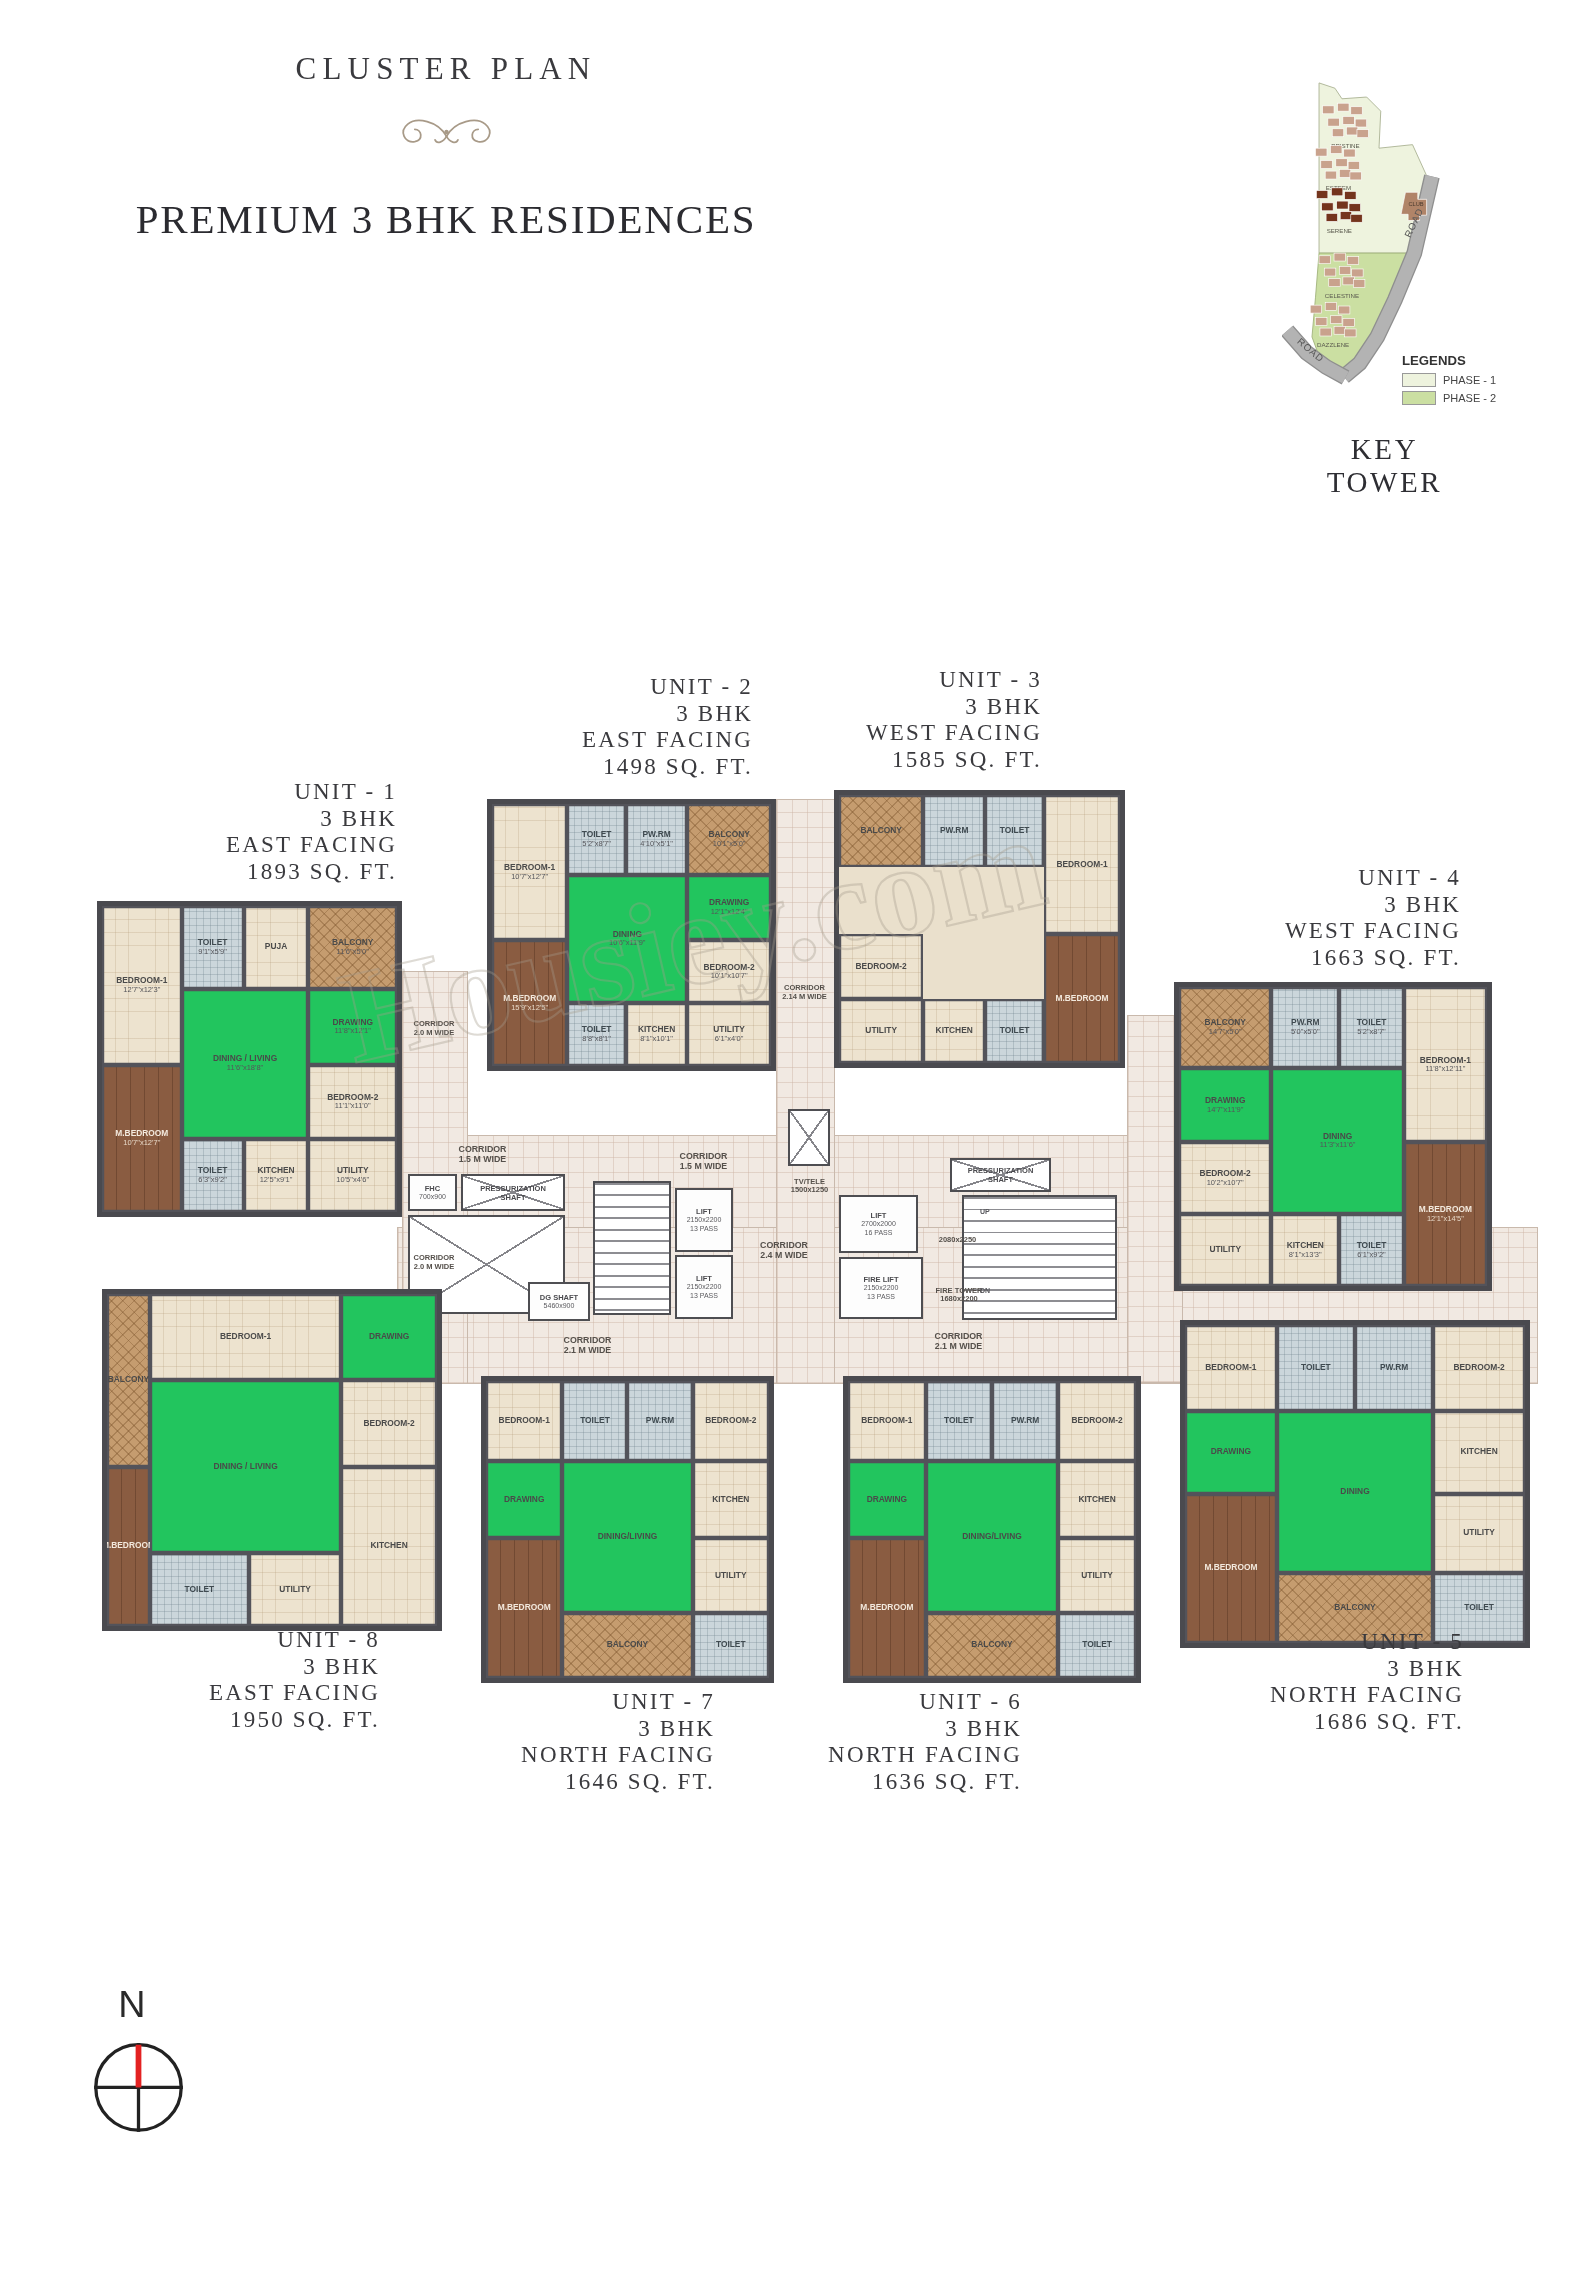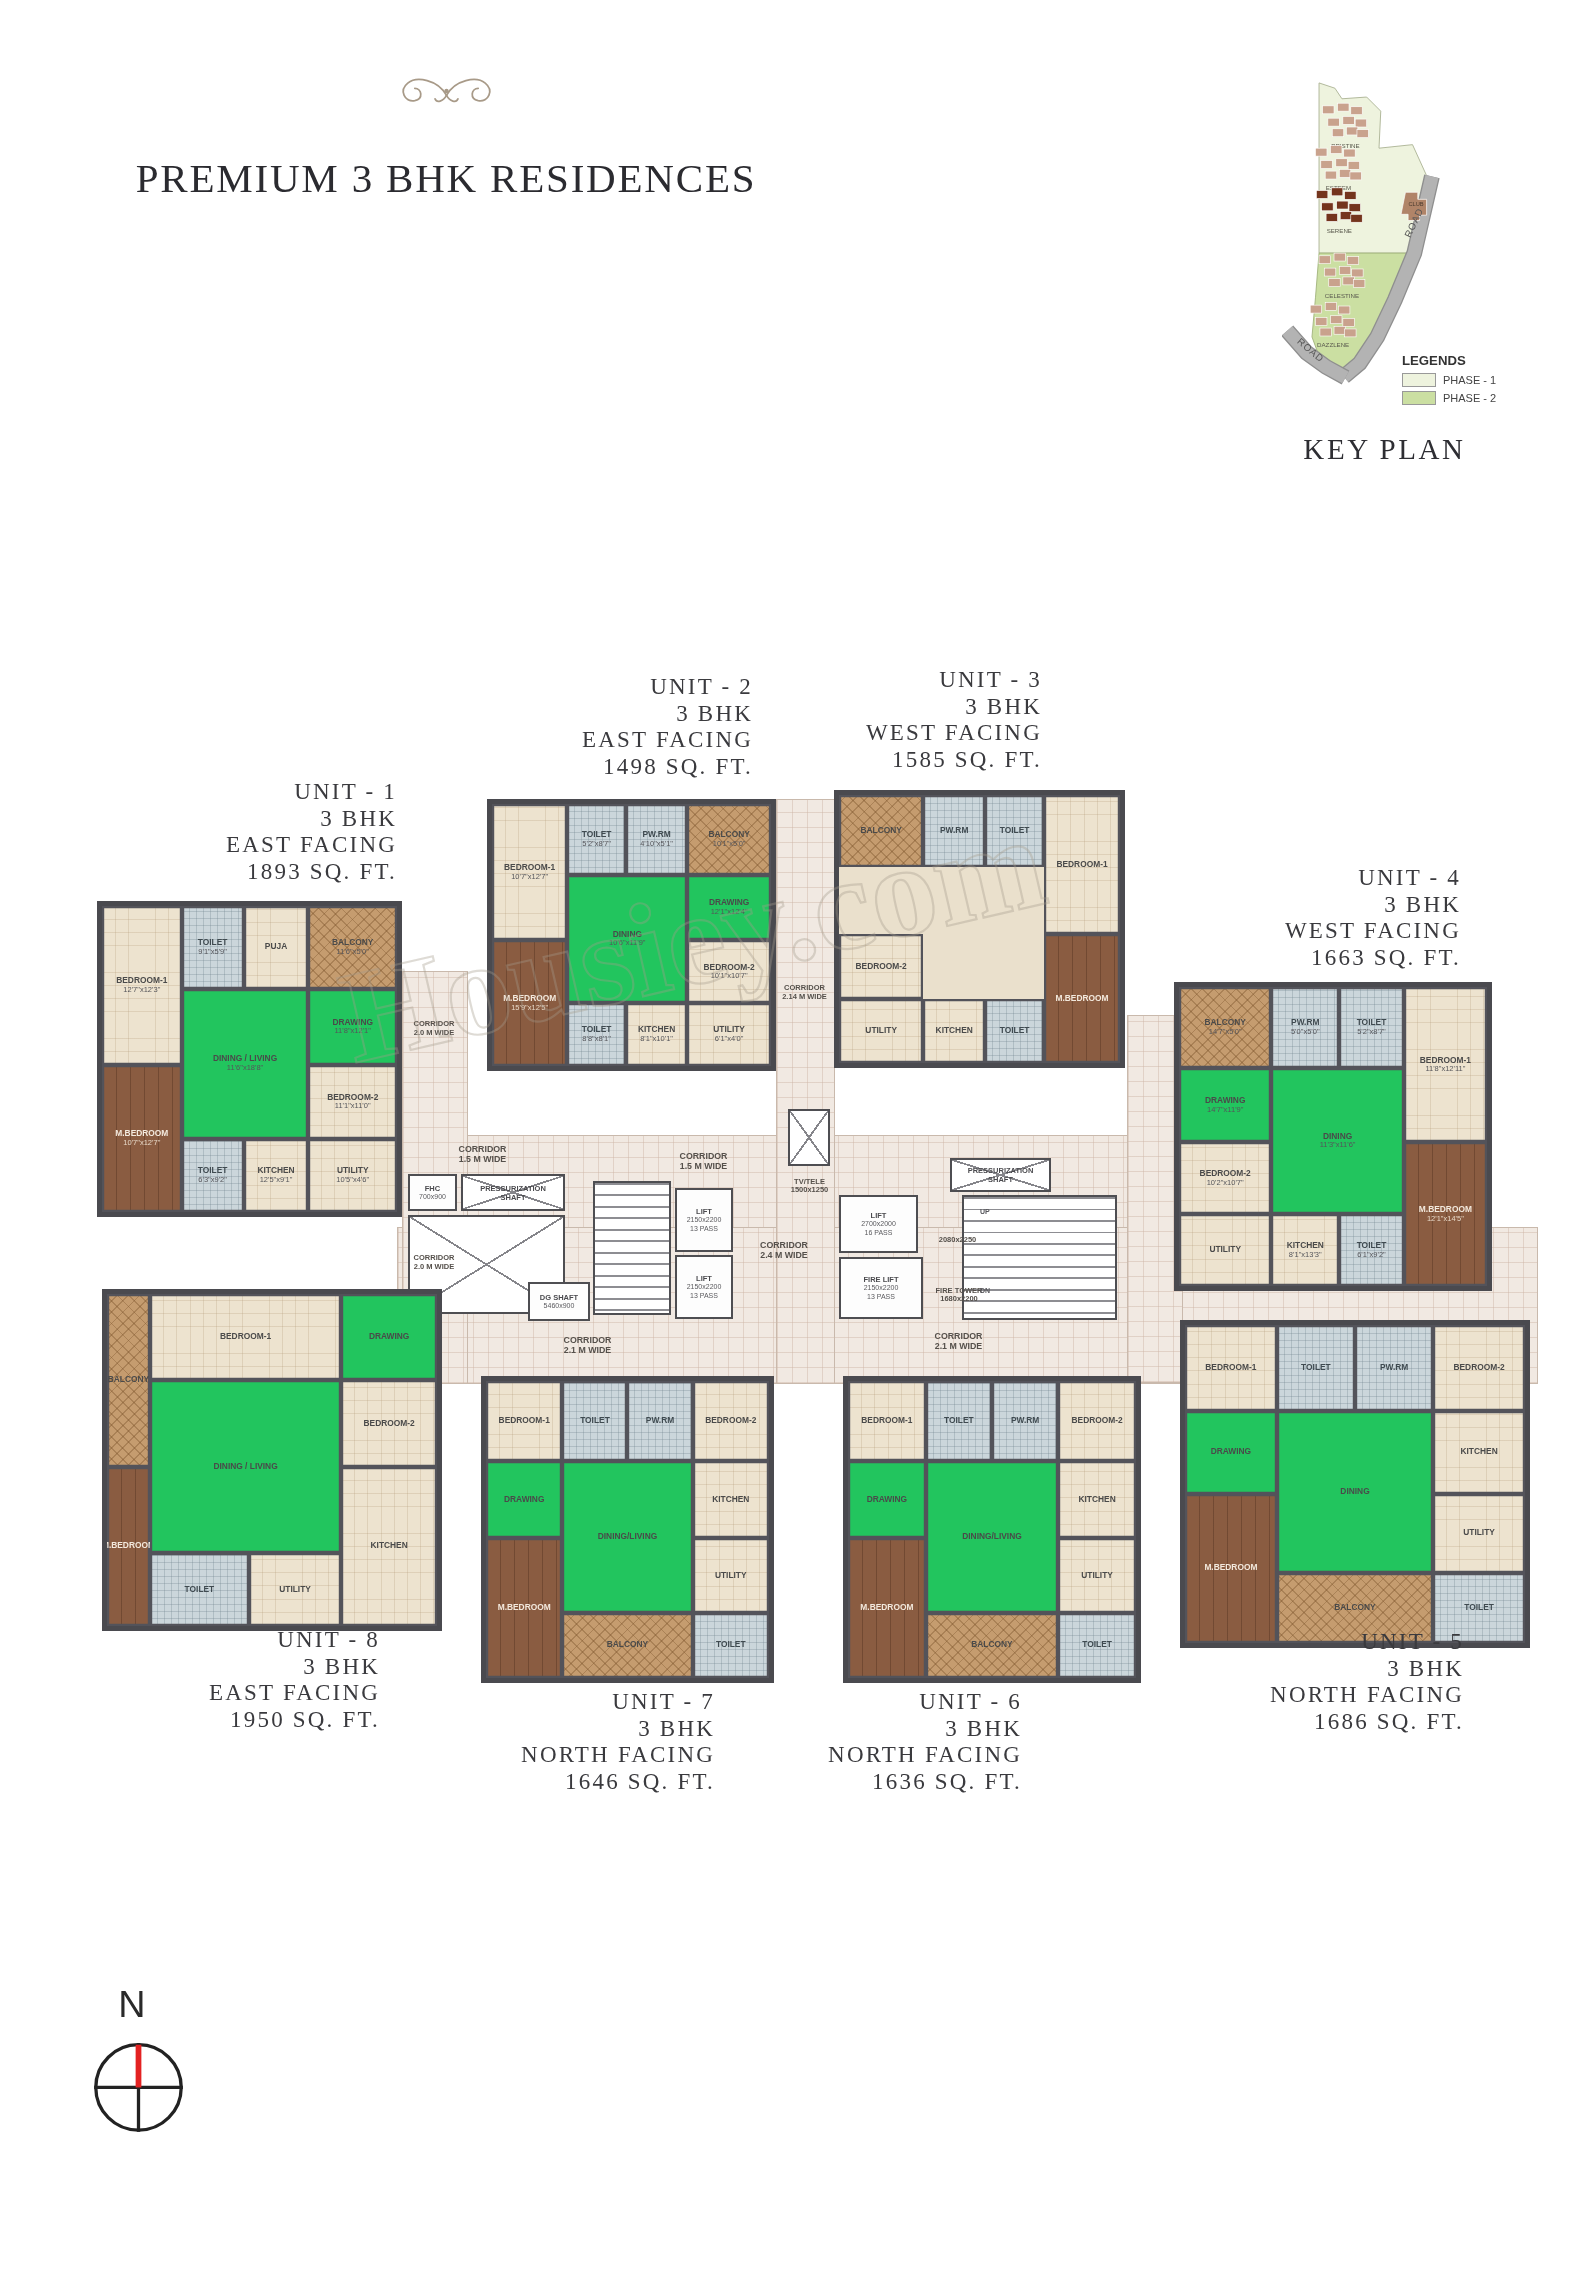--- a/index.html
+++ b/index.html
@@ -80,20 +80,21 @@
   .disclaimer{position:absolute;left:0;right:0;top:2196px;text-align:center;font-size:22px;
               letter-spacing:1.3px;color:#454545;z-index:2;}
   svg text{font-family:"Liberation Sans",sans-serif;}
 </style>
 </head>
 <body>
 
 <div class="canvas" id="canvas">
 
   <div class="header">
+    <div class="subtitle">CLUSTER PLAN</div>
     <svg class="ornament" viewBox="0 0 160 50">
       <g fill="none" stroke="#a89a88" stroke-width="2" stroke-linecap="round">
         <path d="M80 30 C70 12 46 8 36 16 C26 24 32 38 44 36 C54 34 52 22 44 22"></path>
         <path d="M80 30 C90 12 114 8 124 16 C134 24 128 38 116 36 C106 34 108 22 116 22"></path>
         <path d="M80 30 C76 37 69 39 67 34"></path>
         <path d="M80 30 C84 37 91 39 93 34"></path>
         <circle cx="80" cy="25" r="2.5" fill="#a89a88" stroke="none"></circle>
       </g>
     </svg>
     <div class="tagline">PREMIUM 3 BHK RESIDENCES</div>
@@ -178,21 +179,21 @@
     <div class="lg-title">LEGENDS</div>
     <div class="lg-row">
       <div class="swatch sw-phase1"></div>
       <div class="lg-label">PHASE - 1</div>
     </div>
     <div class="lg-row">
       <div class="swatch sw-phase2"></div>
       <div class="lg-label">PHASE - 2</div>
     </div>
   </div>
-  <div class="keyplan-title">KEY PLAN</div>
+  <div class="keyplan-title">KEY TOWER</div>
 
   <div class="slab" style="left:402px;top:1135px;width:781px;height:247px;"></div>
   <div class="slab" style="left:397px;top:1227px;width:1139px;height:155px;"></div>
   <div class="slab" style="left:402px;top:971px;width:64px;height:411px;"></div>
   <div class="slab" style="left:776px;top:799px;width:57px;height:583px;"></div>
   <div class="slab" style="left:1127px;top:1015px;width:54px;height:366px;"></div>
 
   <div class="croom" style="left:408px;top:1174px;width:49px;height:37px;">
     <div class="cl">FHC</div>
     <div class="cd">700x900</div>

